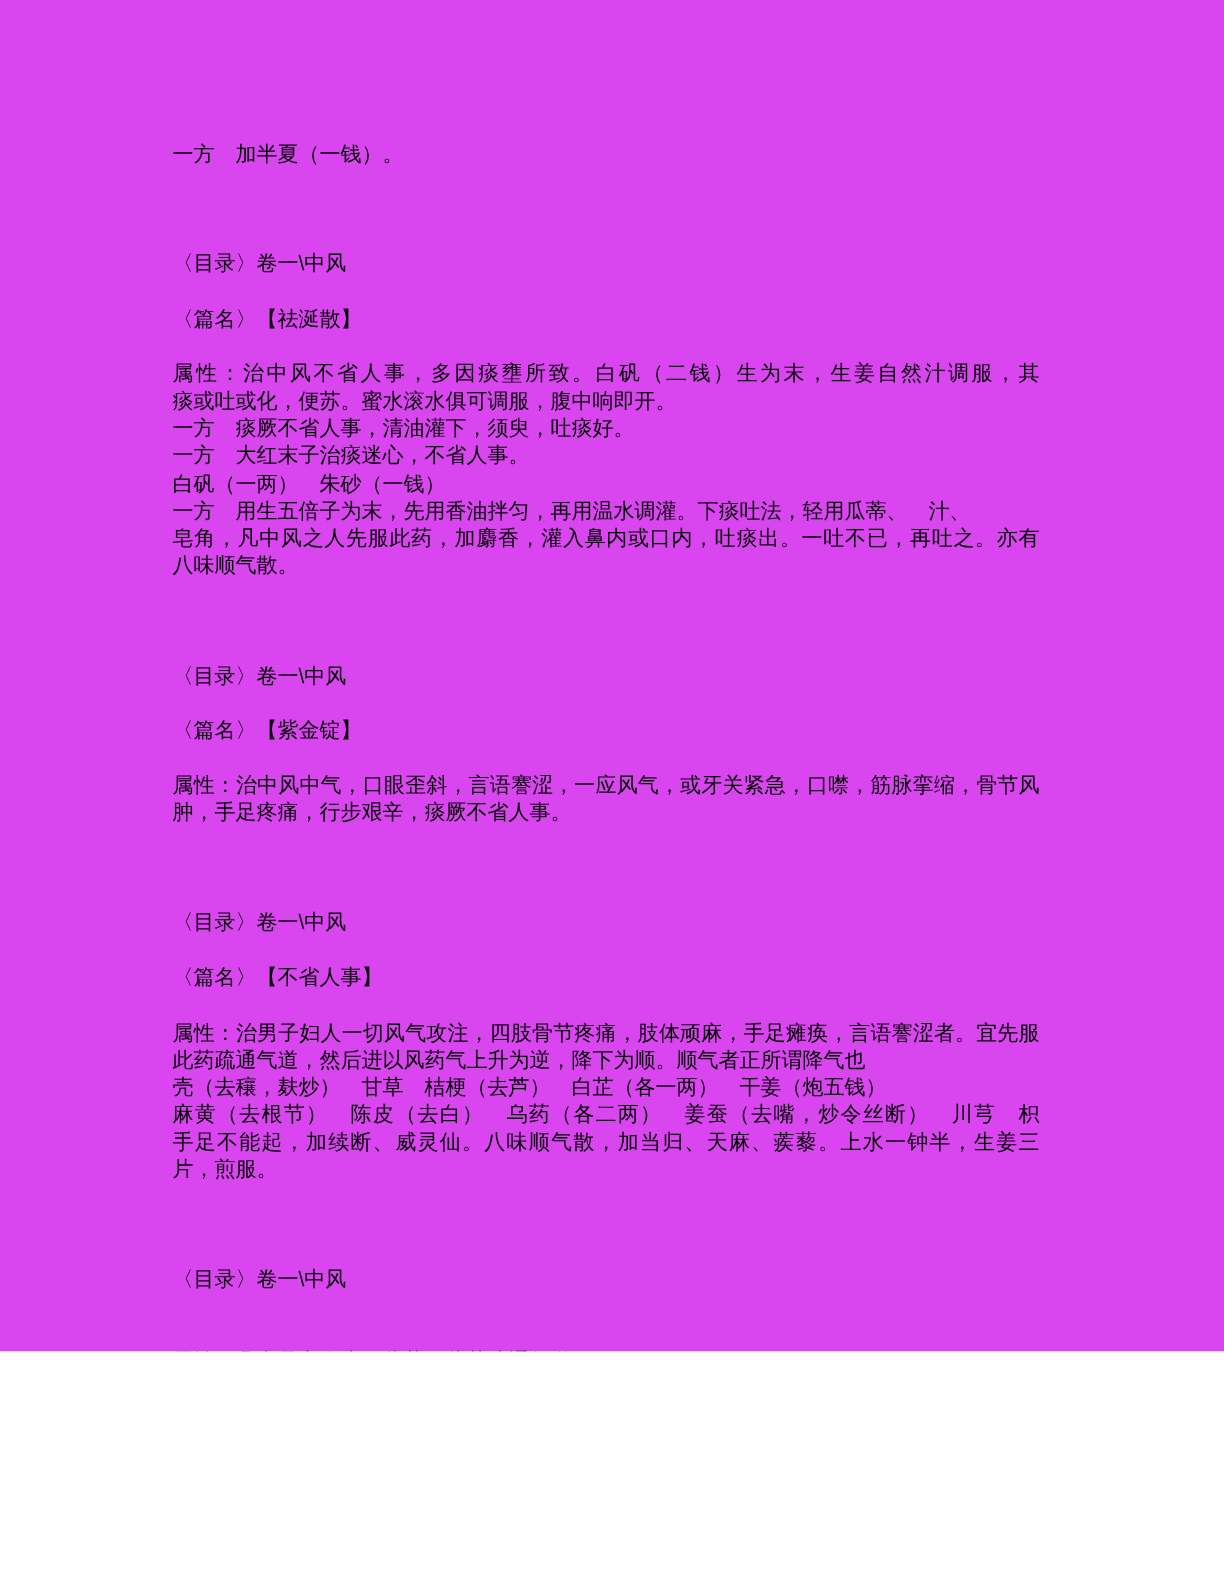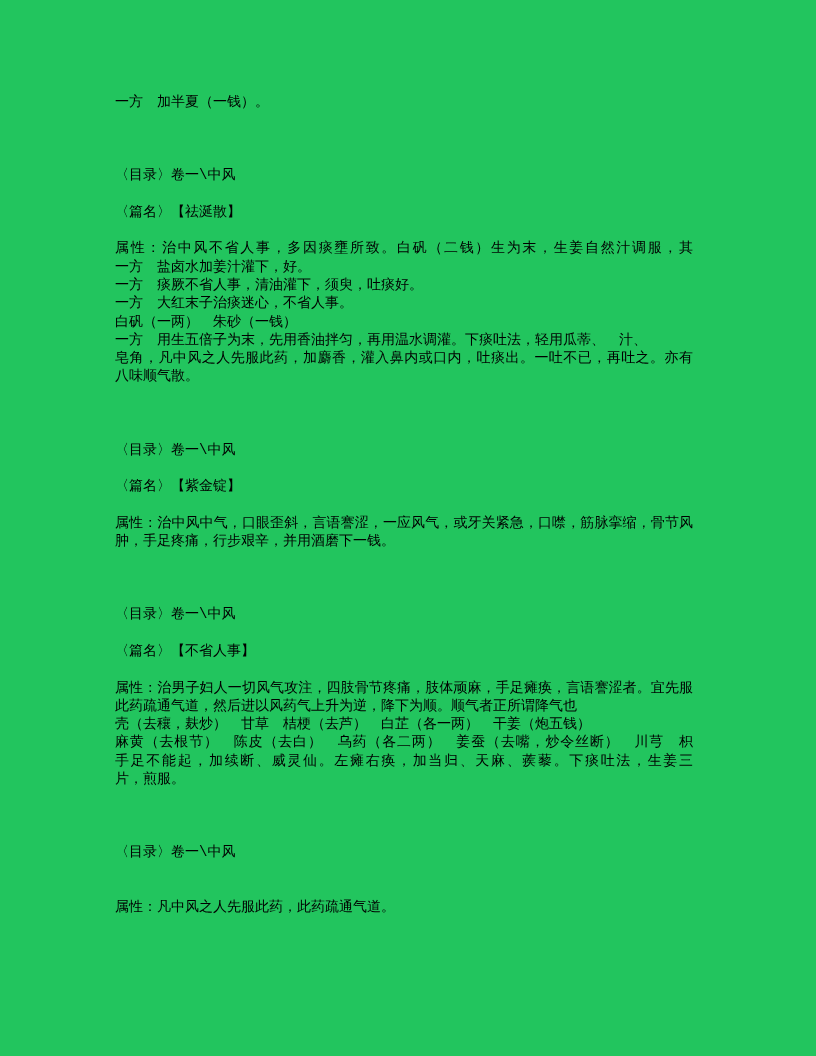--- a/index.html
+++ b/index.html
@@ -3,24 +3,24 @@
 <meta charset="utf-8">
 <style>
   html, body {
     margin: 0;
     padding: 0;
     background: #ffffff;
   }
   .page {
     position: relative;
     width: 816px;
-    height: 1056px;
-    background: #22c55e;
+    height: 901px;
+    background: #d946ef;
     overflow: hidden;
-    font-family: Liberation Mono, monospace;
+    font-family: Liberation Sans, sans-serif;
   }
   .doc {
     position: absolute;
     left: 115px;
     top: 93px;
     width: 578px;
     color: #000000;
     font-size: 14px;
   }
   .line {
@@ -48,48 +48,48 @@
   <div class="doc" style="color: rgb(0, 0, 0);">
       <div class="line">一方　加半夏（一钱）。</div>
       <div class="line blank"></div>
       <div class="line blank"></div>
       <div class="line blank"></div>
       <div class="line catalog">〈目录〉卷一\中风</div>
       <div class="line blank"></div>
       <div class="line title">〈篇名〉【祛涎散】</div>
       <div class="line blank"></div>
       <div class="line full">属性：治中风不省人事，多因痰壅所致。白矾（二钱）生为末，生姜自然汁调服，其</div>
-      <div class="line">一方　盐卤水加姜汁灌下，好。</div>
+      <div class="line">痰或吐或化，便苏。蜜水滚水俱可调服，腹中响即开。</div>
       <div class="line">一方　痰厥不省人事，清油灌下，须臾，吐痰好。</div>
       <div class="line">一方　大红末子治痰迷心，不省人事。</div>
       <div class="line">白矾（一两）　朱砂（一钱）</div>
       <div class="line">一方　用生五倍子为末，先用香油拌匀，再用温水调灌。下痰吐法，轻用瓜蒂、　汁、</div>
       <div class="line full">皂角，凡中风之人先服此药，加麝香，灌入鼻内或口内，吐痰出。一吐不已，再吐之。亦有</div>
       <div class="line">八味顺气散。</div>
       <div class="line blank"></div>
       <div class="line blank"></div>
       <div class="line blank"></div>
       <div class="line catalog">〈目录〉卷一\中风</div>
       <div class="line blank"></div>
       <div class="line title">〈篇名〉【紫金锭】</div>
       <div class="line blank"></div>
       <div class="line full">属性：治中风中气，口眼歪斜，言语謇涩，一应风气，或牙关紧急，口噤，筋脉挛缩，骨节风</div>
-      <div class="line">肿，手足疼痛，行步艰辛，并用酒磨下一钱。</div>
+      <div class="line">肿，手足疼痛，行步艰辛，痰厥不省人事。</div>
       <div class="line blank"></div>
       <div class="line blank"></div>
       <div class="line blank"></div>
       <div class="line catalog">〈目录〉卷一\中风</div>
       <div class="line blank"></div>
       <div class="line title">〈篇名〉【不省人事】</div>
       <div class="line blank"></div>
       <div class="line full">属性：治男子妇人一切风气攻注，四肢骨节疼痛，肢体顽麻，手足瘫痪，言语謇涩者。宜先服</div>
       <div class="line">此药疏通气道，然后进以风药气上升为逆，降下为顺。顺气者正所谓降气也</div>
       <div class="line">壳（去穰，麸炒）　甘草　桔梗（去芦）　白芷（各一两）　干姜（炮五钱）</div>
       <div class="line full">麻黄（去根节）　陈皮（去白）　乌药（各二两）　姜蚕（去嘴，炒令丝断）　川芎　枳</div>
-      <div class="line full">手足不能起，加续断、威灵仙。左瘫右痪，加当归、天麻、蒺藜。下痰吐法，生姜三</div>
+      <div class="line full">手足不能起，加续断、威灵仙。八味顺气散，加当归、天麻、蒺藜。上水一钟半，生姜三</div>
       <div class="line">片，煎服。</div>
       <div class="line blank"></div>
       <div class="line blank"></div>
       <div class="line blank"></div>
       <div class="line catalog">〈目录〉卷一\中风</div>
       <div class="line blank"></div>
       <div class="line blank"></div>
       <div class="line">属性：凡中风之人先服此药，此药疏通气道。</div>
     </div>
 </div>

